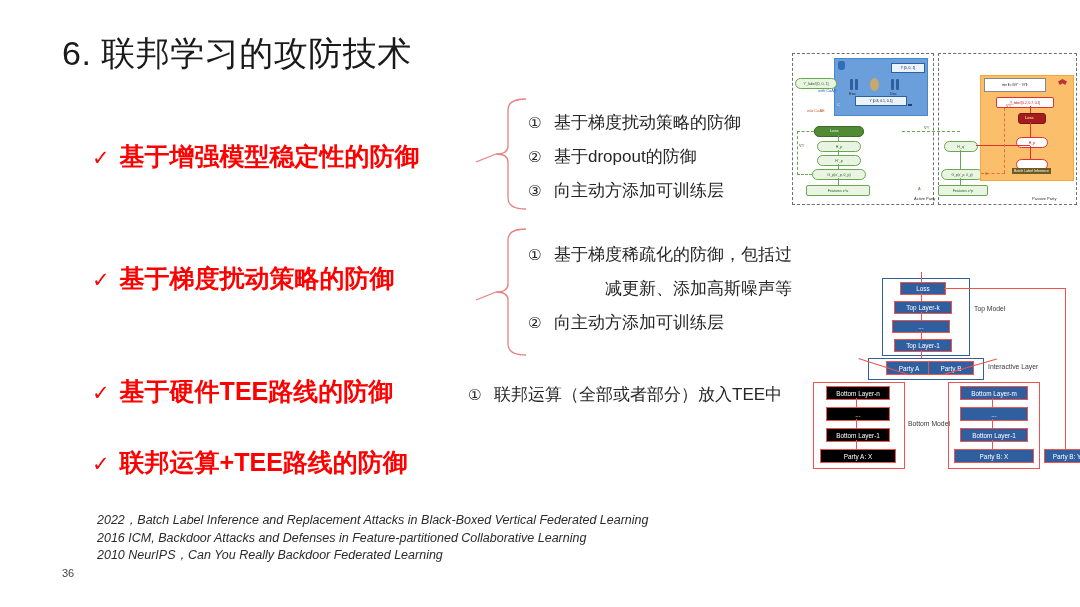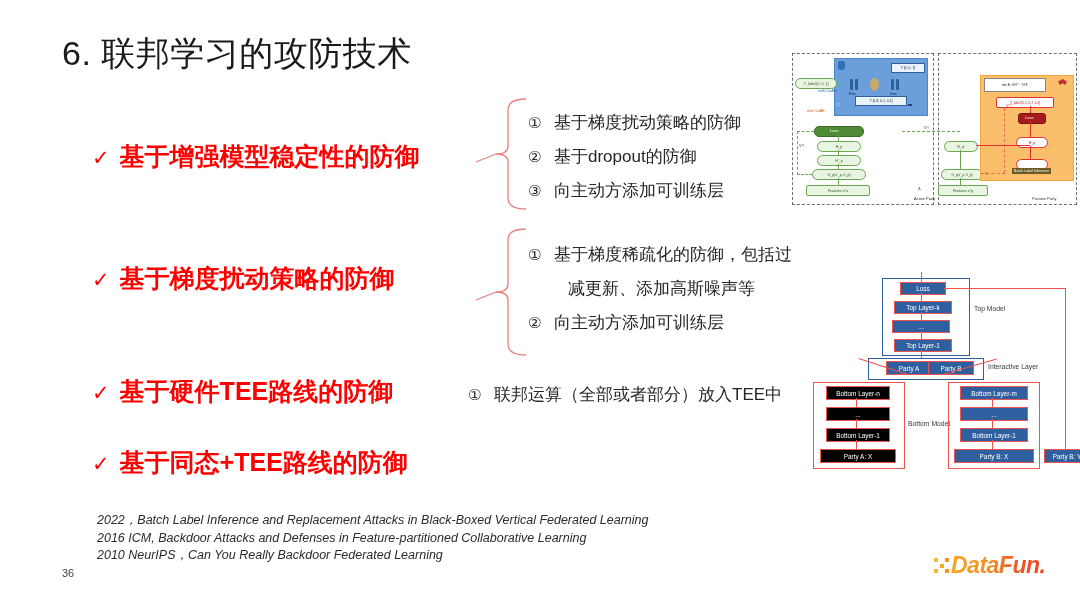--- a/index.html
+++ b/index.html
@@ -66,20 +66,21 @@
   .subitem .num {
     width: 26px;
     flex: 0 0 26px;
     font-size: 15px;
     line-height: 34px;
   }
   .subitem .txt { display: block; }
   .subitem .txt .cont {
     display: block;
     padding-left: 14px;
+    text-align: right;
   }
   #sub1 { left: 528px; top: 106px; }
   #sub2 { left: 528px; top: 238px; }
   #sub3 { left: 468px; top: 378px; }
 
   
   .brace { position: absolute; }
 
   
   .refs {
@@ -236,21 +237,21 @@
     <span>基于梯度扰动策略的防御</span>
   </div>
 
   <div class="bullet" id="b3">
     <span class="check">✓</span>
     <span>基于硬件TEE路线的防御</span>
   </div>
 
   <div class="bullet" id="b4">
     <span class="check">✓</span>
-    <span>基于同态+TEE路线的防御</span>
+    <span>联邦运算+TEE路线的防御</span>
   </div>
 
   <svg class="brace" style="left:474px; top:96px;" width="58" height="116" viewBox="0 0 58 116">
     <path d="M52,3 C42,3 34,5 34,14 L34,50 C34,57 26,58 22,58 C26,58 34,59 34,66 L34,102 C34,111 42,113 52,113" fill="none" stroke="#e98080" stroke-width="1.3"></path>
     <path d="M22,58 L2,66" fill="none" stroke="#e98080" stroke-width="1.3"></path>
   </svg>
 
   <svg class="brace" style="left:474px; top:226px;" width="58" height="132" viewBox="0 0 58 132">
     <path d="M52,3 C42,3 34,5 34,14 L34,58 C34,65 26,66 22,66 C26,66 34,67 34,74 L34,118 C34,127 42,129 52,129" fill="none" stroke="#e98080" stroke-width="1.3"></path>
     <path d="M22,66 L2,74" fill="none" stroke="#e98080" stroke-width="1.3"></path>
@@ -405,28 +406,14 @@
   </div>
 
   <div class="refs">
     <div>2022，Batch Label Inference and Replacement Attacks in Black-Boxed Vertical Federated Learning</div>
     <div>2016 ICM, Backdoor Attacks and Defenses in Feature-partitioned Collaborative Learning</div>
     <div>2010 NeurIPS，Can You Really Backdoor Federated Learning</div>
   </div>
 
   <div class="page-number">36</div>
 
-  <div class="logo">
-    <div class="logo-dots">
-      <i style="background:#f7b733;"></i>
-        <i style="background:transparent;"></i>
-        <i style="background:#f7931e;"></i>
-      <i style="background:transparent;"></i>
-        <i style="background:#f5a623;"></i>
-        <i style="background:transparent;"></i>
-      <i style="background:#f7b733;"></i>
-        <i style="background:transparent;"></i>
-        <i style="background:#f7931e;"></i>
-    </div>
-    <span class="logo-text">DataFun.</span>
-  </div>
 
 </div>
 
 </body></html>

